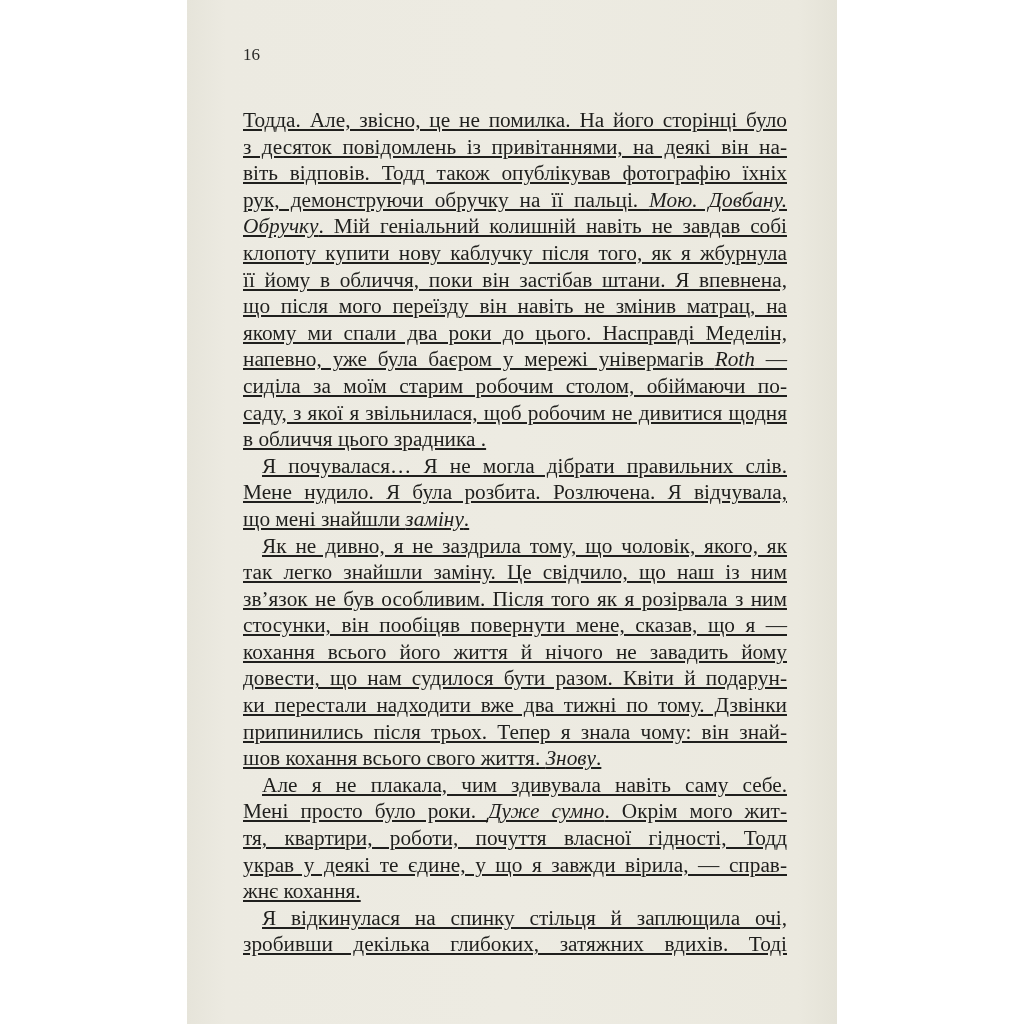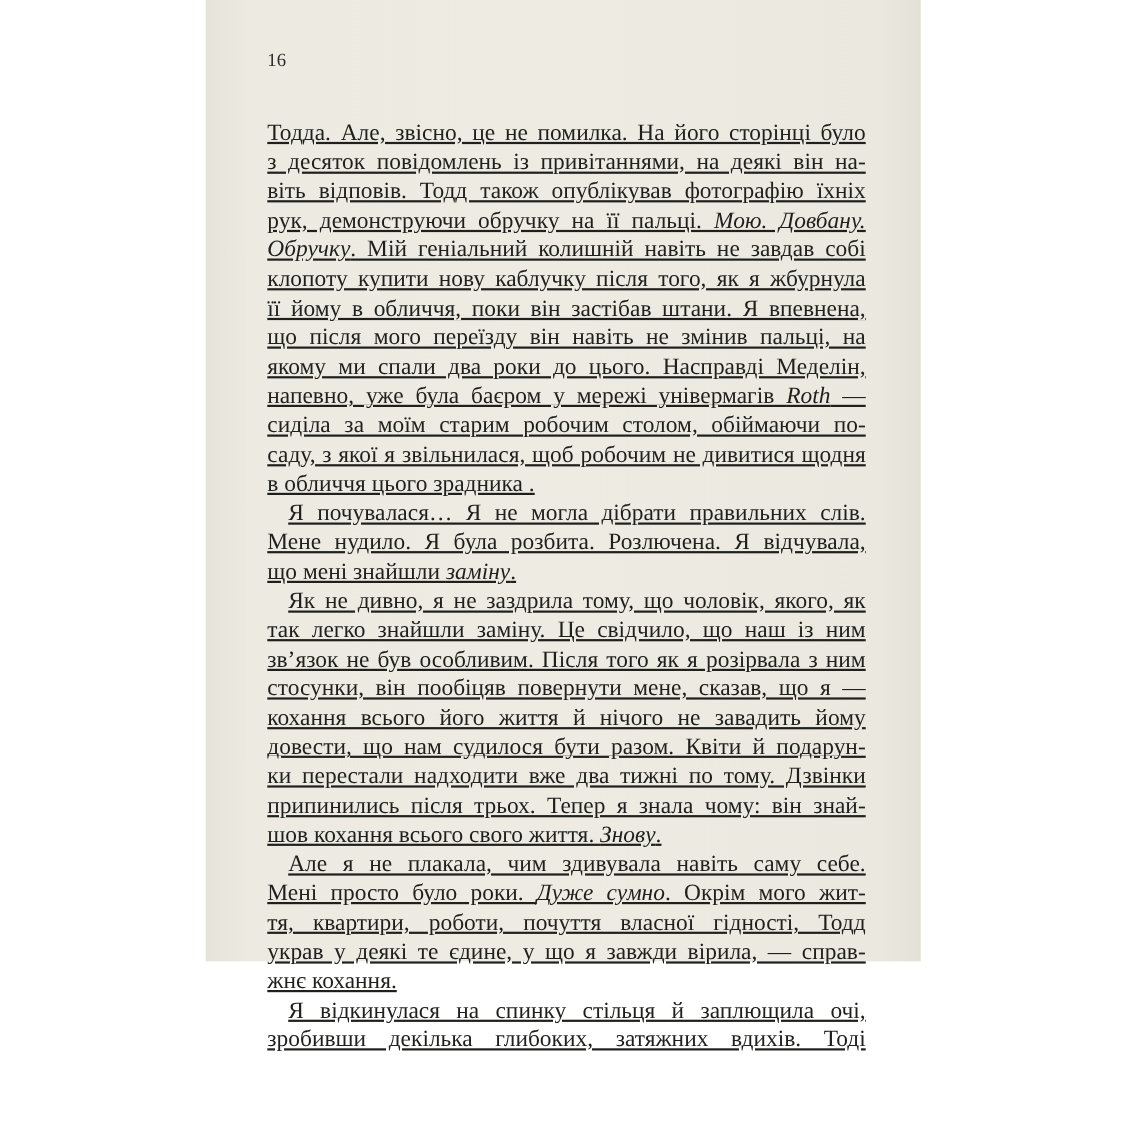--- a/index.html
+++ b/index.html
@@ -5,21 +5,21 @@
     html, body { margin: 0; padding: 0; }
     body {
       width: 1024px; height: 1024px;
       background: #ffffff;
       position: relative;
       overflow: hidden;
     }
     .page {
       position: absolute;
       left: 187px; top: 0;
-      width: 650px; height: 874px;
+      width: 650px; height: 1024px;
       background: linear-gradient(90deg, #e6e4da 0%, #eceae1 6%, #edebe2 50%, #ebe9df 94%, #e4e2d7 100%);
     }
     .page-number {
       position: absolute;
       left: 56px; top: 45px;
       font-family: "Liberation Serif", "DejaVu Serif", serif;
       font-size: 17px;
       color: #2a2a28;
     }
     .body-text {
@@ -49,21 +49,21 @@
 <div class="page">
   <div class="page-number">16</div>
   <div class="body-text" id="body-text">
       <span class="line"><span>Тодда. Але, звісно, це не помилка. На його сторінці було</span></span>
       <span class="line"><span>з десяток повідомлень із привітаннями, на деякі він на-</span></span>
       <span class="line"><span>віть відповів. Тодд також опублікував фотографію їхніх</span></span>
       <span class="line"><span>рук, демонструючи обручку на її пальці. </span><em>Мою. Довбану.</em></span>
       <span class="line"><em>Обручку</em><span>. Мій геніальний колишній навіть не завдав собі</span></span>
       <span class="line"><span>клопоту купити нову каблучку після того, як я жбурнула</span></span>
       <span class="line"><span>її йому в обличчя, поки він застібав штани. Я впевнена,</span></span>
-      <span class="line"><span>що після мого переїзду він навіть не змінив пальці, на</span></span>
+      <span class="line"><span>що після мого переїзду він навіть не змінив матрац, на</span></span>
       <span class="line"><span>якому ми спали два роки до цього. Насправді Меделін,</span></span>
       <span class="line"><span>напевно, уже була баєром у мережі універмагів </span><em>Roth</em><span> —</span></span>
       <span class="line"><span>сиділа за моїм старим робочим столом, обіймаючи по-</span></span>
       <span class="line"><span>саду, з якої я звільнилася, щоб робочим не дивитися щодня</span></span>
       <span class="line last"><span>в обличчя цього зрадника .</span></span>
       <span class="line indent"><span>Я почувалася… Я не могла дібрати правильних слів.</span></span>
       <span class="line"><span>Мене нудило. Я була розбита. Розлючена. Я відчувала,</span></span>
       <span class="line last"><span>що мені знайшли </span><em>заміну</em><span>.</span></span>
       <span class="line indent"><span>Як не дивно, я не заздрила тому, що чоловік, якого, як</span></span>
       <span class="line"><span>так легко знайшли заміну. Це свідчило, що наш із ним</span></span>

